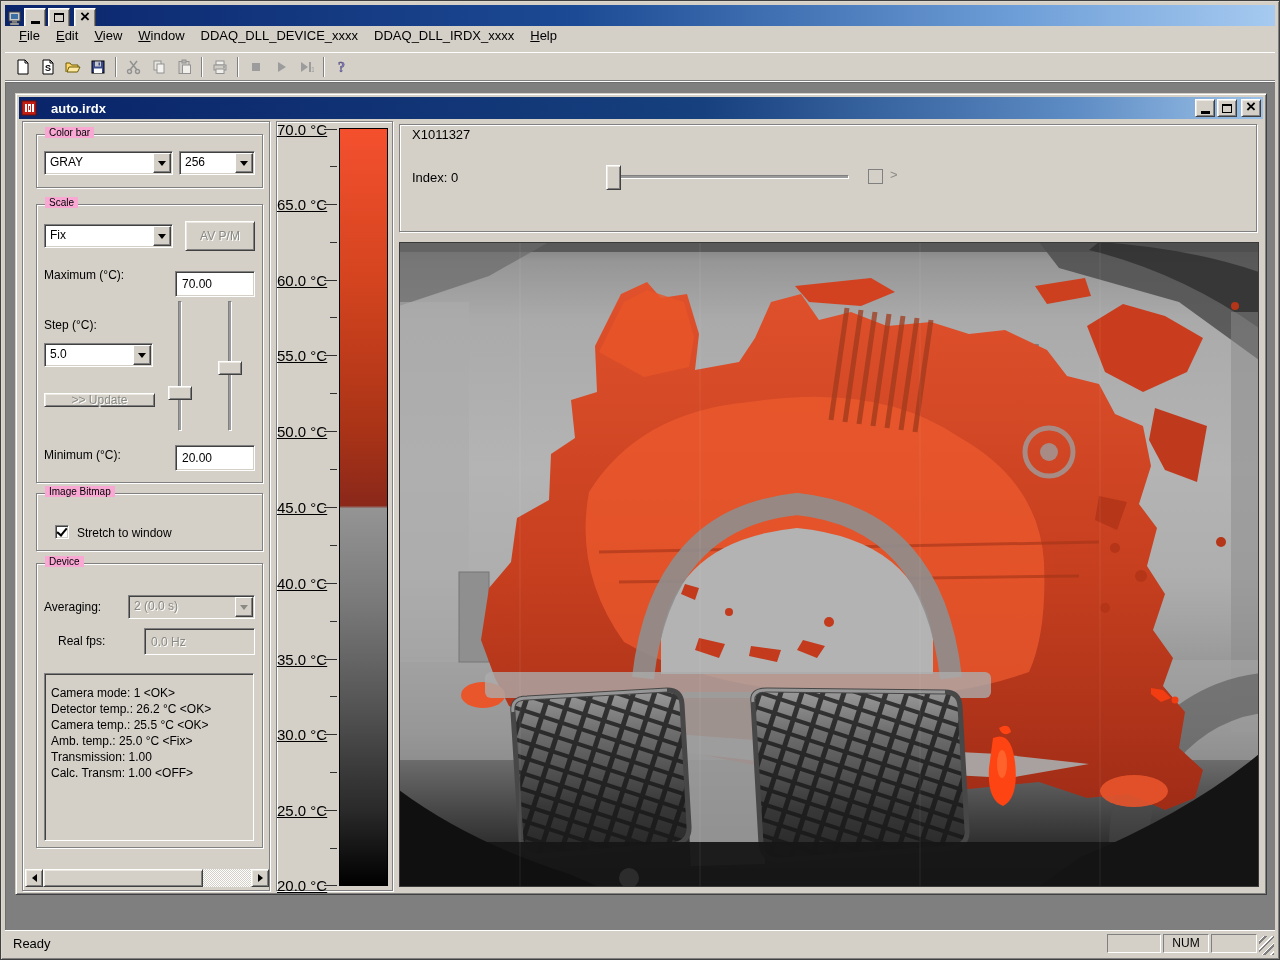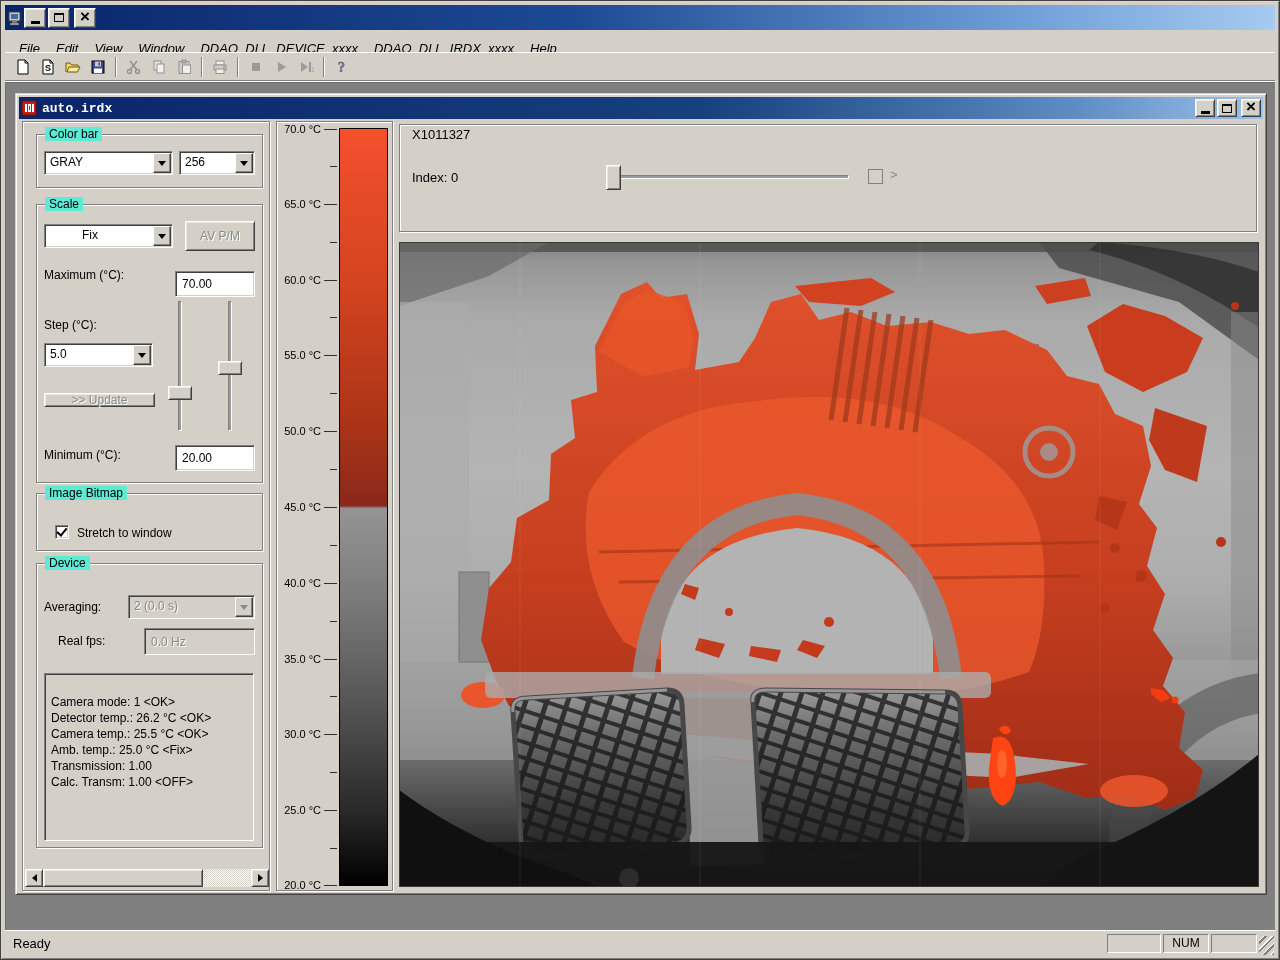--- a/index.html
+++ b/index.html
@@ -22,22 +22,22 @@
   #titlebar .title { color:#ffffff; font-size:13px; font-weight:bold; margin-left:5px; flex:1;
                      white-space:nowrap; letter-spacing:.2px; }
   .winbtns { display:flex; gap:2px; }
   .winbtn { width:22px; height:20px; display:flex; align-items:center; justify-content:center; cursor:default; }
   .g-min { width:9px; height:3px; background:#000; margin-top:9px; }
   .g-max { width:10px; height:9px; border:1px solid #000; border-top-width:2px; }
   .g-close { position:relative; width:12px; height:10px; }
   .g-close::before { content:"×"; position:absolute; left:1px; top:-6px; font-size:17px; font-weight:bold; color:#000; }
 
   
-  #menubar { position:absolute; left:4px; top:36px; right:4px; height:22px; background:#d4d0c8;
-             display:flex; align-items:center; padding-left:6px;font-style:italic; }
+  #menubar { position:absolute; left:4px; top:25px; right:4px; height:22px; background:#d4d0c8;
+             display:flex; align-items:flex-start; padding-left:6px; }
   .menu-item { font-size:13px; color:#000; padding:2px 8px; display:inline-block; }
   .accel::first-letter { text-decoration:underline; }
 
   
   #toolbar { position:absolute; left:4px; top:51px; right:4px; height:29px; background:#d4d0c8;
              border-top:1px solid #ffffff; border-bottom:1px solid #808080;
              box-shadow:0 1px 0 #ffffff; display:flex; align-items:center; padding-left:6px; gap:1px; }
   .tbtn { width:24px; height:23px; display:flex; align-items:center; justify-content:center; }
   .tsep { width:2px; height:20px; margin:0 4px; border-left:1px solid #808080; border-right:1px solid #ffffff; }
 
@@ -45,27 +45,27 @@
   #mdi { position:absolute; left:4px; top:81px; right:4px; bottom:29px; background:#7f7f7f;
          box-shadow: inset 1px 1px 0 #6e6e6e; }
 
   
   #child { position:absolute; left:14px; top:92px; width:1252px; height:802px; background:#d4d0c8;
            border:1px solid; border-color:#d4d0c8 #404040 #404040 #d4d0c8;
            box-shadow: inset 1px 1px 0 #ffffff, inset -1px -1px 0 #808080; }
   #child-title { position:absolute; left:3px; top:3px; width:1244px; height:22px;
                  background:linear-gradient(90deg,#0a246a 0%,#16407e 55%,#5e8cc4 85%,#9cc2e8 100%);
                  display:flex; align-items:center; padding:0 2px; }
-  #child-title .title { color:#fff; font-size:13px; font-weight:bold; margin-left:5px; flex:1;font-family:Liberation Mono, monospace; }
+  #child-title .title { color:#fff; font-size:13px; font-weight:bold; margin-left:14px; flex:1; }
   #child-title .winbtn { width:20px; height:18px; }
 
   
   #left-pane { position:absolute; left:6px; top:27px; width:248px; height:770px; }
   .group { position:absolute; background:transparent; }
-  .group-legend { position:absolute; top:-8px; left:8px; background:#5eead4; padding:0 4px; font-size:12px; color:#000; }
+  .group-legend { position:absolute; top:-8px; left:8px; background:#f9a8d4; padding:0 4px; font-size:10px; color:#000; }
   .lbl { position:absolute; font-size:12px; color:#000; white-space:nowrap; }
 
   .combo { position:absolute; height:24px; background:#fff; display:flex;
            border:1px solid; border-color:#808080 #ffffff #ffffff #808080;
            box-shadow: inset 1px 1px 0 #404040, inset -1px -1px 0 #d4d0c8; }
   .combo .val { flex:1; font-size:12px; line-height:21px; padding-left:5px; color:#000; overflow:hidden; }
   .combo .drop { width:18px; margin:1px; background:#d4d0c8; border:1px solid; border-color:#ffffff #404040 #404040 #ffffff;
                  box-shadow: inset -1px -1px 0 #808080; display:flex; align-items:center; justify-content:center; }
   .combo .drop::after { content:""; width:0; height:0; border-left:4px solid transparent; border-right:4px solid transparent; border-top:5px solid #000; }
   .combo.disabled { background:#d4d0c8;gap:12px; }
@@ -93,39 +93,39 @@
   .checkbox { position:absolute; width:14px; height:14px; background:#fff;
               border:1px solid; border-color:#808080 #ffffff #ffffff #808080;
               box-shadow: inset 1px 1px 0 #404040, inset -1px -1px 0 #d4d0c8;
               display:flex; align-items:center; justify-content:center; }
   .checkbox.checked::after { content:""; width:4px; height:8px; margin-top:-3px;
               border-right:2px solid #000; border-bottom:2px solid #000; transform:rotate(40deg); }
 
   #info-box { position:absolute; left:21px; top:551px; width:210px; height:168px; background:#d4d0c8;
               border:1px solid; border-color:#808080 #ffffff #ffffff #808080;
               box-shadow: inset 1px 1px 0 #404040, inset -1px -1px 0 #d4d0c8;
-              padding:20px 0 0 6px; }
+              padding:11px 0 0 6px; }
   #info-box .iline { font-size:12px; line-height:16px; color:#000; white-space:nowrap; }
 
   
   #hscroll { position:absolute; left:2px; top:747px; width:244px; height:18px; background:#d4d0c8; display:flex; }
   .sb-btn { width:18px; height:18px; flex:none; background:#d4d0c8; border:1px solid; border-color:#ffffff #404040 #404040 #ffffff;
             box-shadow: inset 1px 1px 0 #ece9e2, inset -1px -1px 0 #808080; display:flex; align-items:center; justify-content:center; }
   .arr-left { width:0; height:0; border-top:4px solid transparent; border-bottom:4px solid transparent; border-right:5px solid #000; }
   .arr-right { width:0; height:0; border-top:4px solid transparent; border-bottom:4px solid transparent; border-left:5px solid #000; }
   #sb-thumb { width:160px; height:18px; background:#d4d0c8; border:1px solid; border-color:#ffffff #404040 #404040 #ffffff;
               box-shadow: inset 1px 1px 0 #ece9e2, inset -1px -1px 0 #808080; }
   #sb-track { flex:1; background-image:conic-gradient(#ffffff 25%,#d4d0c8 0 50%,#ffffff 0 75%,#d4d0c8 0); background-size:2px 2px; }
 
   
   #scale-pane { position:absolute; left:260px; top:27px; width:117px; height:770px; }
   #scale-bar { position:absolute; left:62px; top:6px; width:49px; height:758px; border:1px solid #000;
                background:linear-gradient(180deg,#f4502e 0%,#d4441f 20%,#a93317 40%,#8a281a 49.8%,#949494 50.2%,#7b7b7b 62%,#555555 76%,#2a2a2a 90%,#000000 100%); }
   .tick { position:absolute; left:0; height:14px; display:flex; align-items:center; }
-  .tick-label { width:44px; text-align:right; font-size:11px; color:#000; white-space:nowrap; }
+  .tick-label { width:44px; text-align:right; font-size:15px; color:#000; white-space:nowrap;text-decoration:underline; }
   .tick-line { width:13px; height:0; border-top:1px solid #303030; margin-left:3px; }
   .tick-minor { position:absolute; left:53px; width:7px; height:0; border-top:1px solid #303030; }
 
   
   #viewer-box { position:absolute; left:383px; top:30px; width:858px; height:108px; }
   #camera-id { position:absolute; left:12px; top:2px; font-size:13px; color:#000; }
   #index-label { position:absolute; left:12px; top:45px; font-size:13px; color:#000; }
   #index-track { position:absolute; left:213px; top:50px; width:236px; height:4px; background:#9a9a9a;
                  border:1px solid; border-color:#808080 #ffffff #ffffff #808080; }
   #index-thumb { position:absolute; left:206px; top:40px; width:15px; height:25px; background:#d4d0c8;
@@ -302,21 +302,21 @@
         <span class="drop"></span>
       </div>
       <div class="combo" style="left:156px; top:29px; width:76px;">
         <span class="val">256</span>
         <span class="drop"></span>
       </div>
 
       <div class="group etched" style="left:13px; top:82px; width:227px; height:279px;">
         <span class="group-legend">Scale</span>
       </div>
-      <div class="combo" style="left:21px; top:102px; width:129px;padding-left:32px;">
+      <div class="combo" style="left:21px; top:102px; width:129px;">
         <span class="val">Fix</span>
         <span class="drop"></span>
       </div>
       <div class="btn disabled" style="left:162px; top:99px; width:70px; height:30px;">AV P/M</div>
       <span class="lbl" style="left:21px; top:146px;">Maximum (°C):</span>
       <input class="field" style="left: 152px; top: 149px;" readonly="" value="70.00">
       <span class="lbl" style="left:21px; top:196px;">Step (°C):</span>
       <div class="combo" style="left:21px; top:221px; width:109px;">
         <span class="val">5.0</span>
         <span class="drop"></span>

